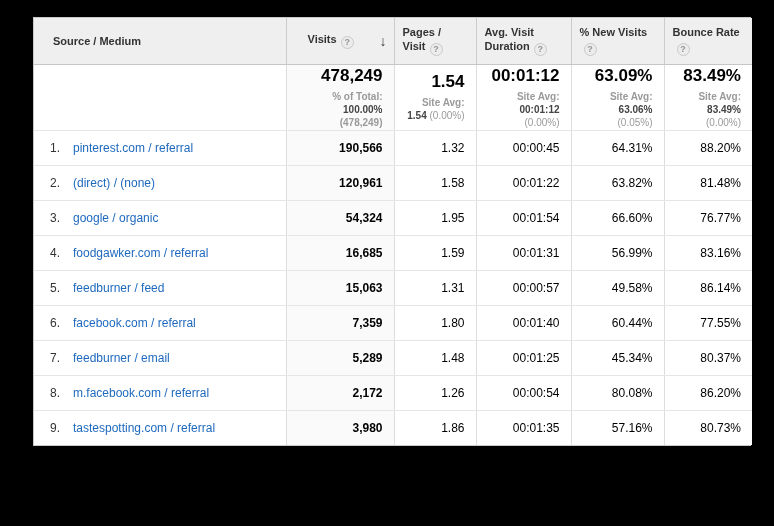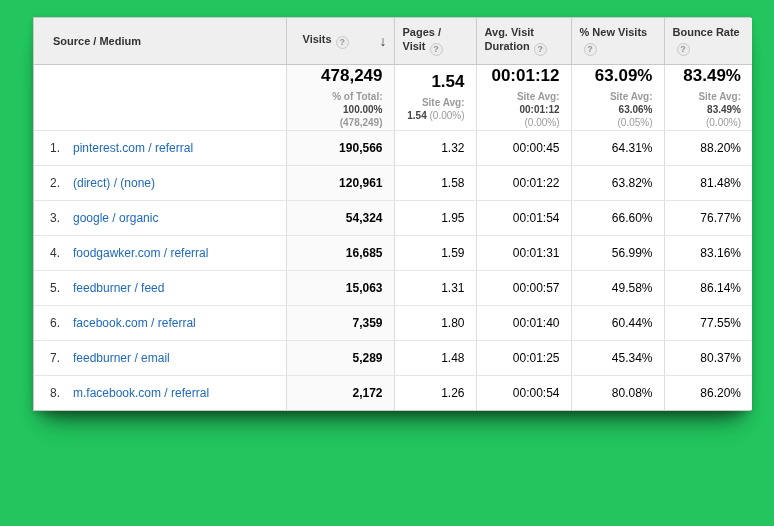--- a/index.html
+++ b/index.html
@@ -3,21 +3,21 @@
 <meta charset="utf-8">
 <style>
   * { margin: 0; padding: 0; box-sizing: border-box; }
   html, body { background: #ffffff; }
   body { font-family: "Liberation Sans", sans-serif; }
 
   .canvas {
     position: relative;
     width: 774px;
     height: 526px;
-    background: #22c55e;
+    background: #000000;
     overflow: hidden;
   }
 
   .table-card {
     position: absolute;
     left: 33px;
     top: 17px;
     width: 718px;
     background: #ffffff;
     border: 1px solid #c8c8c8;
@@ -37,21 +37,21 @@
     color: #333;
     text-align: left;
     vertical-align: middle;
     border-bottom: 1px solid #c6c6c6;
     border-left: 1px solid #cccccc;
     padding: 0 8px;
     line-height: 14px;
     cursor: pointer;
   }
   thead th.c-source { border-left: none; padding-left: 19px; }
-  thead th.c-visits { position: relative; padding-left: 16px; }
+  thead th.c-visits { position: relative; padding-left: 21px; }
 
   .sort-arrow {
     position: absolute;
     right: 7px;
     top: 50%;
     transform: translateY(-50%);
     font-size: 14px;
     color: #3c3c3c;
     font-weight: bold;
   }
@@ -226,16 +226,24 @@
           <td class="num">80.37%</td>
         </tr>
         <tr class="row">
           <td class="src"><span class="idx">8.</span><a class="link">m.facebook.com / referral</a></td>
           <td class="num visits-cell">2,172</td>
           <td class="num">1.26</td>
           <td class="num">00:00:54</td>
           <td class="num">80.08%</td>
           <td class="num">86.20%</td>
         </tr>
+        <tr class="row">
+          <td class="src"><span class="idx">9.</span><a class="link">tastespotting.com / referral</a></td>
+          <td class="num visits-cell">3,980</td>
+          <td class="num">1.86</td>
+          <td class="num">00:01:35</td>
+          <td class="num">57.16%</td>
+          <td class="num">80.73%</td>
+        </tr>
       </tbody>
     </table>
   </div>
 </div>
 
 </body></html>

